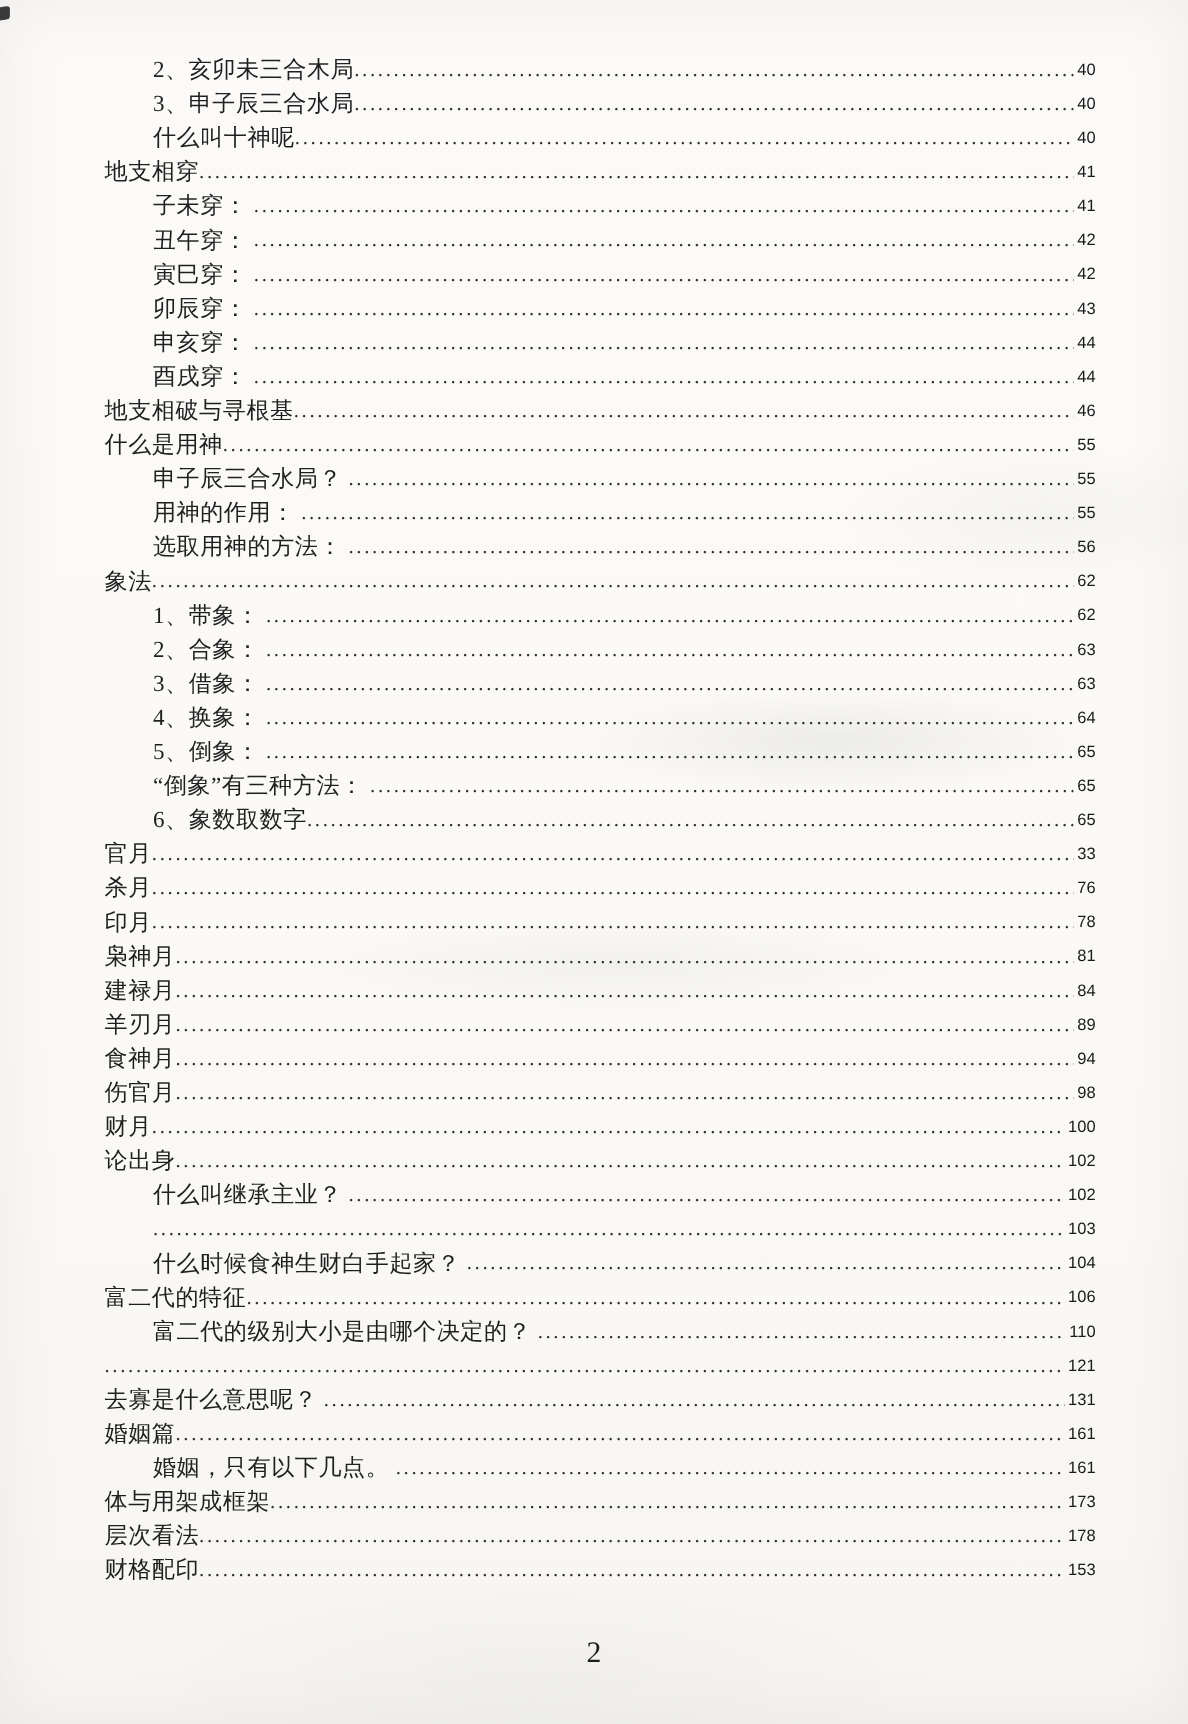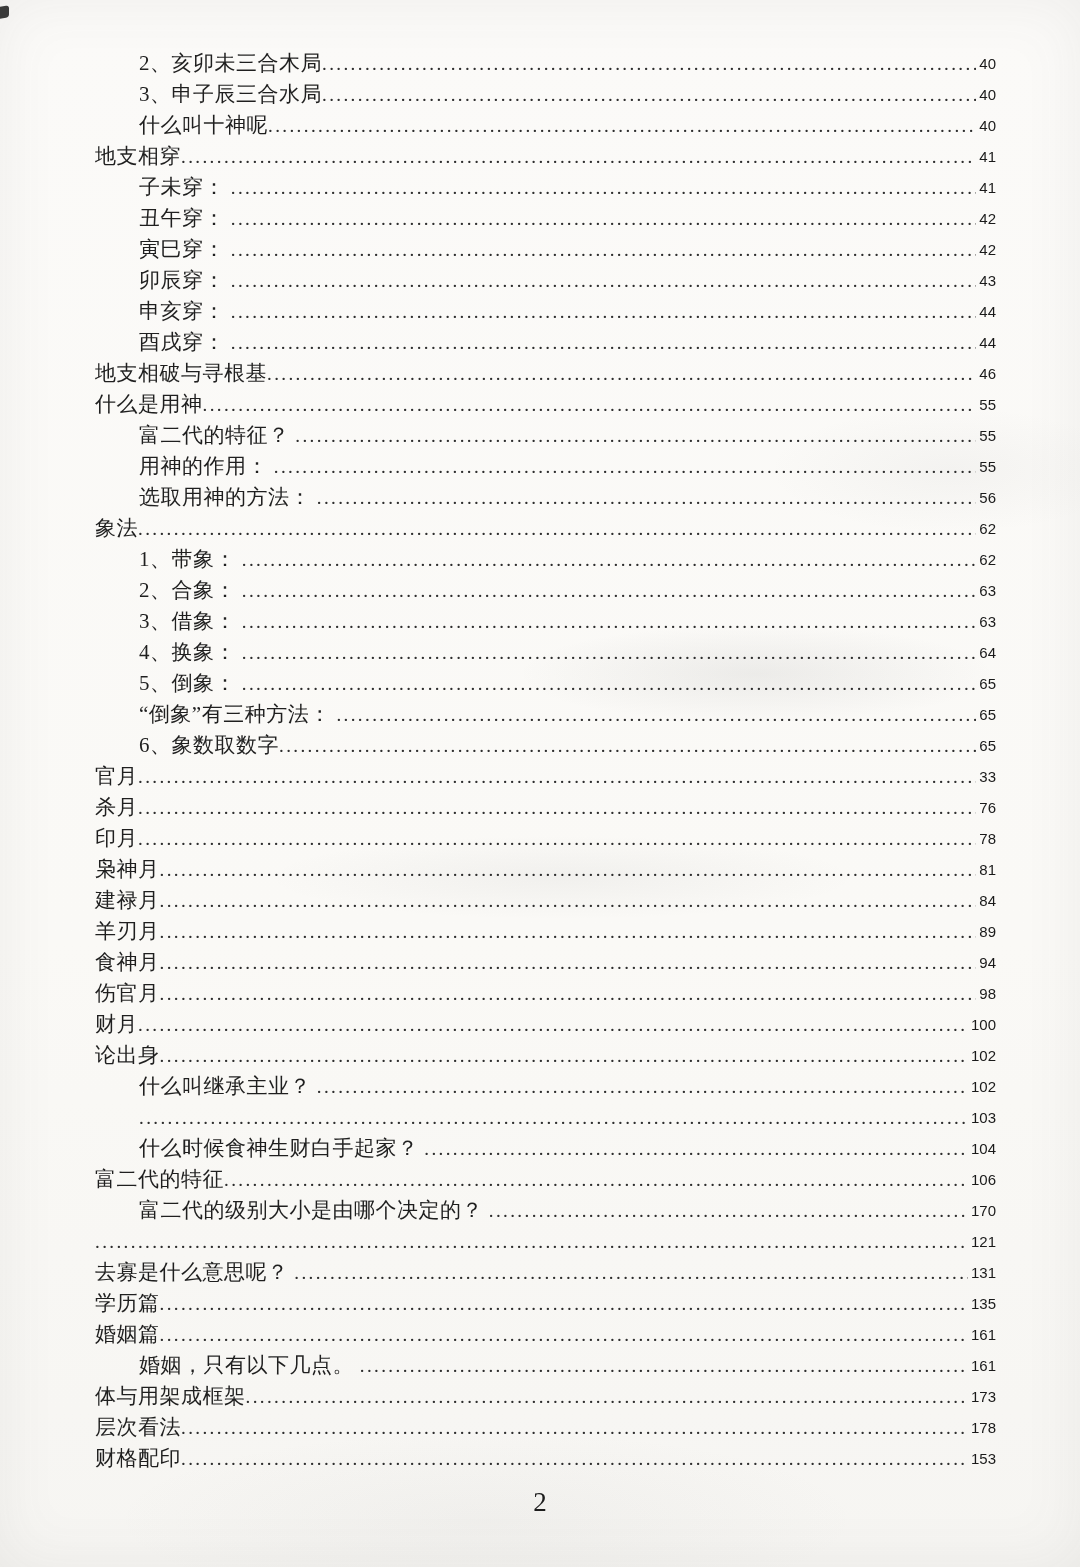--- a/index.html
+++ b/index.html
@@ -154,21 +154,21 @@
     <span class="toc-page">46</span>
   </div>
 
   <div class="toc-row level-0">
     <span class="toc-label">什么是用神</span>
     <span class="toc-dots"></span>
     <span class="toc-page">55</span>
   </div>
 
   <div class="toc-row level-1">
-    <span class="toc-label">富二代的特征？ </span>
+    <span class="toc-label">申子辰三合水局？ </span>
     <span class="toc-dots"></span>
     <span class="toc-page">55</span>
   </div>
 
   <div class="toc-row level-1">
     <span class="toc-label">用神的作用： </span>
     <span class="toc-dots"></span>
     <span class="toc-page">55</span>
   </div>
 
@@ -305,39 +305,34 @@
 
   <div class="toc-row level-0">
     <span class="toc-label">富二代的特征</span>
     <span class="toc-dots"></span>
     <span class="toc-page">106</span>
   </div>
 
   <div class="toc-row level-1">
     <span class="toc-label">富二代的级别大小是由哪个决定的？ </span>
     <span class="toc-dots"></span>
-    <span class="toc-page">170</span>
+    <span class="toc-page">110</span>
   </div>
 
   <div class="toc-row level-0">
     <span class="toc-dots"></span>
     <span class="toc-page">121</span>
   </div>
 
   <div class="toc-row level-0">
     <span class="toc-label">去寡是什么意思呢？ </span>
     <span class="toc-dots"></span>
     <span class="toc-page">131</span>
   </div>
 
-  <div class="toc-row level-0">
-    <span class="toc-label">学历篇</span>
-    <span class="toc-dots"></span>
-    <span class="toc-page">135</span>
-  </div>
 
   <div class="toc-row level-0">
     <span class="toc-label">婚姻篇</span>
     <span class="toc-dots"></span>
     <span class="toc-page">161</span>
   </div>
 
   <div class="toc-row level-1">
     <span class="toc-label">婚姻，只有以下几点。 </span>
     <span class="toc-dots"></span>

